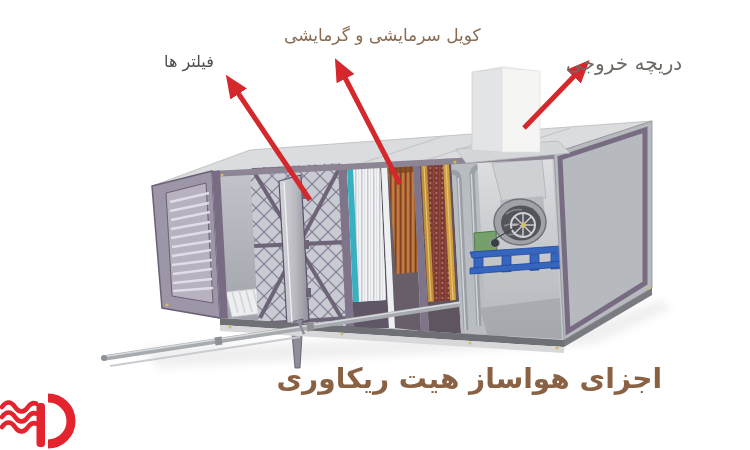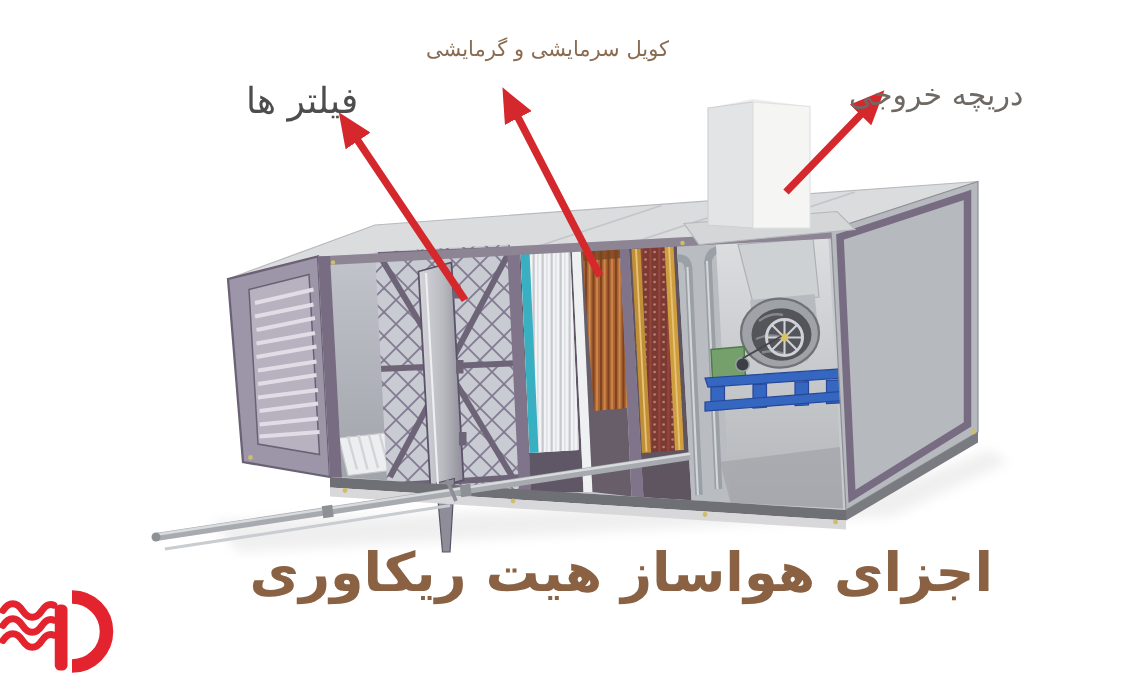--- a/index.html
+++ b/index.html
@@ -1,25 +1,25 @@
 <!DOCTYPE html>
 <html style="--c-arrow: #d4282c; --c-filters-label: #4d4d4d; --c-coil-label: #8a6c52; --c-outlet-label: #6f6963; --c-title: #8a6243; --c-logo: #e3232d;"><head>
 <meta charset="utf-8">
 <style>
   html,body { margin:0; padding:0; background:#ffffff; }
   .scene {
     position:relative; width:750px; height:450px; overflow:hidden;
     background:#ffffff; font-family:"DejaVu Sans", sans-serif;
   }
   .lbl { position:absolute; white-space:nowrap; direction:rtl; line-height:1.25; }
-  .lbl-filters { left:164px; top:52px;  font-size:24px; color:var(--c-filters-label,#4d4d4d); }
-  .lbl-coil    { left:284px; top:25px;  font-size:14px; color:var(--c-coil-label,#8a6c52); }
+  .lbl-filters { left:164px; top:52px;  font-size:16px; color:var(--c-filters-label,#4d4d4d); }
+  .lbl-coil    { left:284px; top:25px;  font-size:17px; color:var(--c-coil-label,#8a6c52); }
   .lbl-outlet  { left:566px; top:51px;  font-size:20px; color:var(--c-outlet-label,#6f6963); }
   .main-title  { position:absolute; right:88px; top:362px; white-space:nowrap; direction:rtl;
-                 font-size:36px; font-weight:700; color:var(--c-title,#8a6243); }
+                 font-size:28px; font-weight:700; color:var(--c-title,#8a6243); }
   svg.full { position:absolute; left:0; top:0; }
   .arrow      { stroke:var(--c-arrow,#d4282c); stroke-width:5; fill:none; }
   .arrow-head { fill:var(--c-arrow,#d4282c); }
   .logo-stroke { stroke:var(--c-logo,#e3232d); fill:none; }
   .logo-fill   { fill:var(--c-logo,#e3232d); }
 </style>
 </head>
 <body>
 
 <div class="scene">

